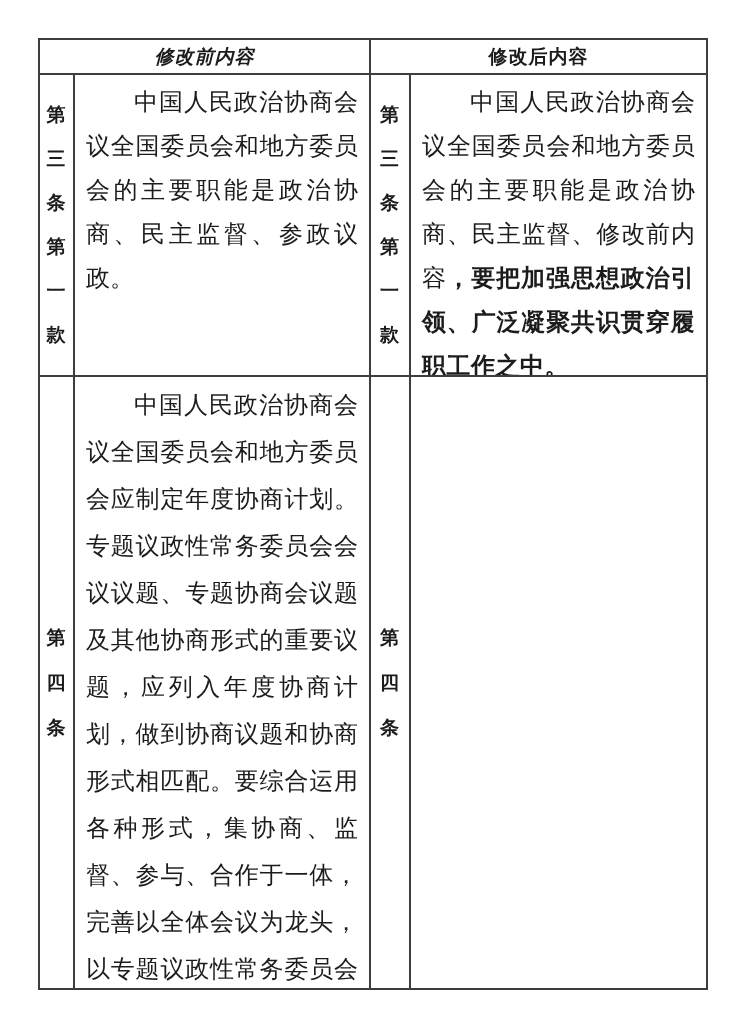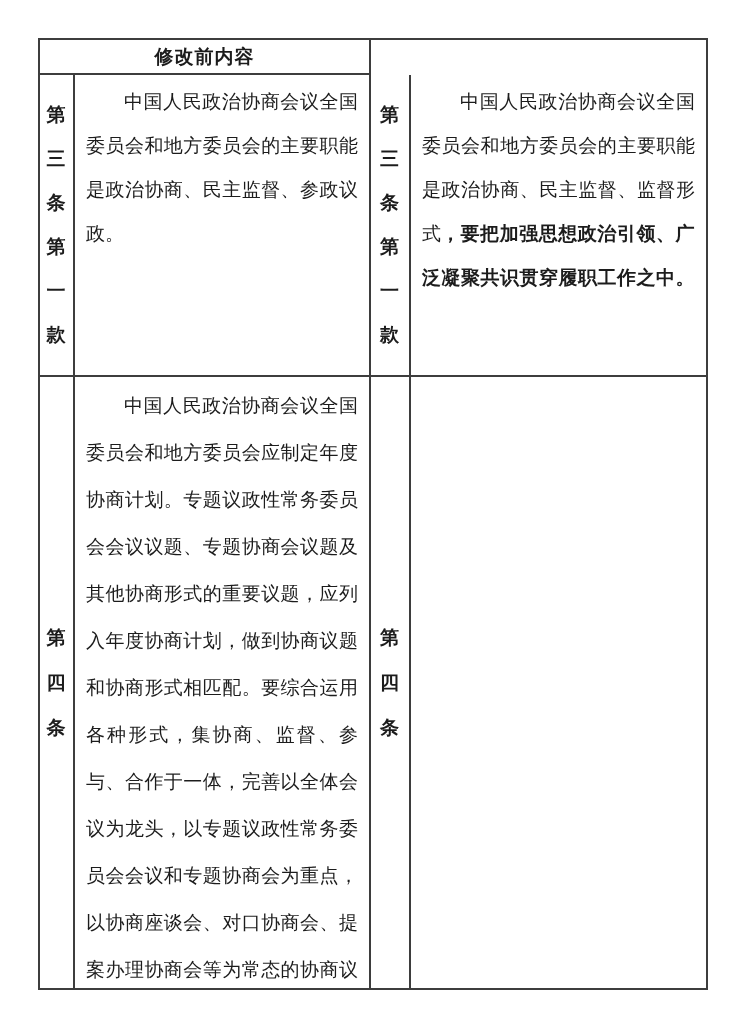--- a/index.html
+++ b/index.html
@@ -18,35 +18,35 @@
     background:#ffffff;
   }
   .cell{box-sizing:border-box;overflow:hidden;background:#fff;}
   .b-r{border-right:2px solid #3d3d3d;}
   .b-b{border-bottom:2px solid #3d3d3d;}
   .header-cell{
     grid-row:1;display:flex;align-items:center;justify-content:center;
     font-family:"Liberation Sans","DejaVu Sans",sans-serif;
     font-weight:700;font-size:19px;letter-spacing:1px;
   }
-  .h-before{grid-column:1 / span 2;}
+  .h-before{grid-column:1 / span 2;font-style:italic;}
   .h-after{grid-column:3 / span 2;}
   .label-cell{
     display:flex;align-items:center;justify-content:center;
     font-family:"Liberation Sans","DejaVu Sans",sans-serif;
     font-weight:700;font-size:19px;
   }
   .label-cell .vtext{
     display:block;width:1.05em;word-break:break-all;
     line-height:44px;
   }
   .label-cell.row2 .vtext{line-height:45px;}
   .content-cell{
     padding:5px 11px 0 11px;
-    font-size:19px;
+    font-size:24px;
     text-align:justify;
     text-justify:inter-character;
   }
   .content-cell p{
     margin:0;text-indent:2em;
     word-break:break-all;
   }
   .lh-44 p{line-height:44px;}
   .lh-47 p{line-height:47px;}
   .em{
@@ -54,32 +54,33 @@
     font-family:"Liberation Sans","DejaVu Sans",sans-serif;
     letter-spacing:0.5px;
   }
 </style>
 </head>
 <body>
 
 <div class="doc-table">
 
   <div class="cell header-cell h-before b-r b-b">修改前内容</div>
+  <div class="cell header-cell h-after b-b">修改后内容</div>
 
   <div class="cell label-cell b-r b-b" style="grid-row:2;grid-column:1;">
     <span class="vtext">第三条第一款</span>
   </div>
   <div class="cell content-cell lh-44 b-r b-b" style="grid-row:2;grid-column:2;">
     <p>中国人民政治协商会议全国委员会和地方委员会的主要职能是政治协商、民主监督、参政议政。</p>
   </div>
   <div class="cell label-cell b-r b-b" style="grid-row:2;grid-column:3;">
     <span class="vtext">第三条第一款</span>
   </div>
   <div class="cell content-cell lh-44 b-b" style="grid-row:2;grid-column:4;">
-    <p><span>中国人民政治协商会议全国委员会和地方委员会的主要职能是政治协商、民主监督、监督形式</span><span class="em">，要把加强思想政治引领、广泛凝聚共识贯穿履职工作之中。</span><span></span></p>
+    <p><span>中国人民政治协商会议全国委员会和地方委员会的主要职能是政治协商、民主监督、修改前内容</span><span class="em">，要把加强思想政治引领、广泛凝聚共识贯穿履职工作之中。</span><span></span></p>
   </div>
 
   <div class="cell label-cell row2 b-r" style="grid-row:3;grid-column:1;">
     <span class="vtext">第四条</span>
   </div>
   <div class="cell content-cell lh-47 b-r" style="grid-row:3;grid-column:2;">
     <p>中国人民政治协商会议全国委员会和地方委员会应制定年度协商计划。专题议政性常务委员会会议议题、专题协商会议题及其他协商形式的重要议题，应列入年度协商计划，做到协商议题和协商形式相匹配。要综合运用各种形式，集协商、监督、参与、合作于一体，完善以全体会议为龙头，以专题议政性常务委员会会议和专题协商会为重点，以协商座谈会、对口协商会、提案办理协商会等为常态的协商议政格局。</p>
   </div>
   <div class="cell label-cell row2 b-r" style="grid-row:3;grid-column:3;">
     <span class="vtext">第四条</span>

